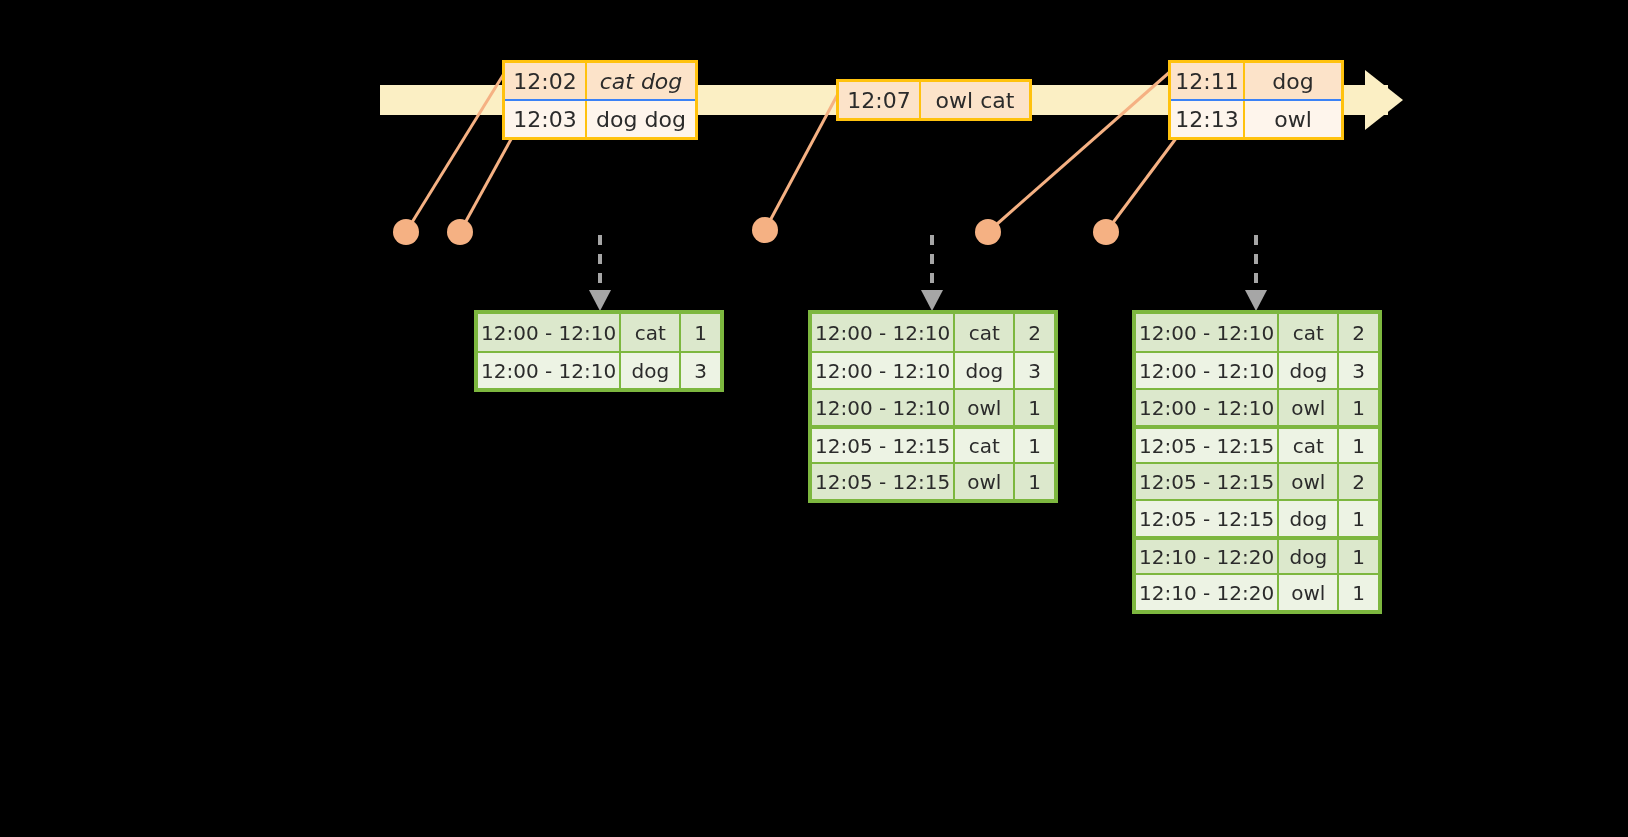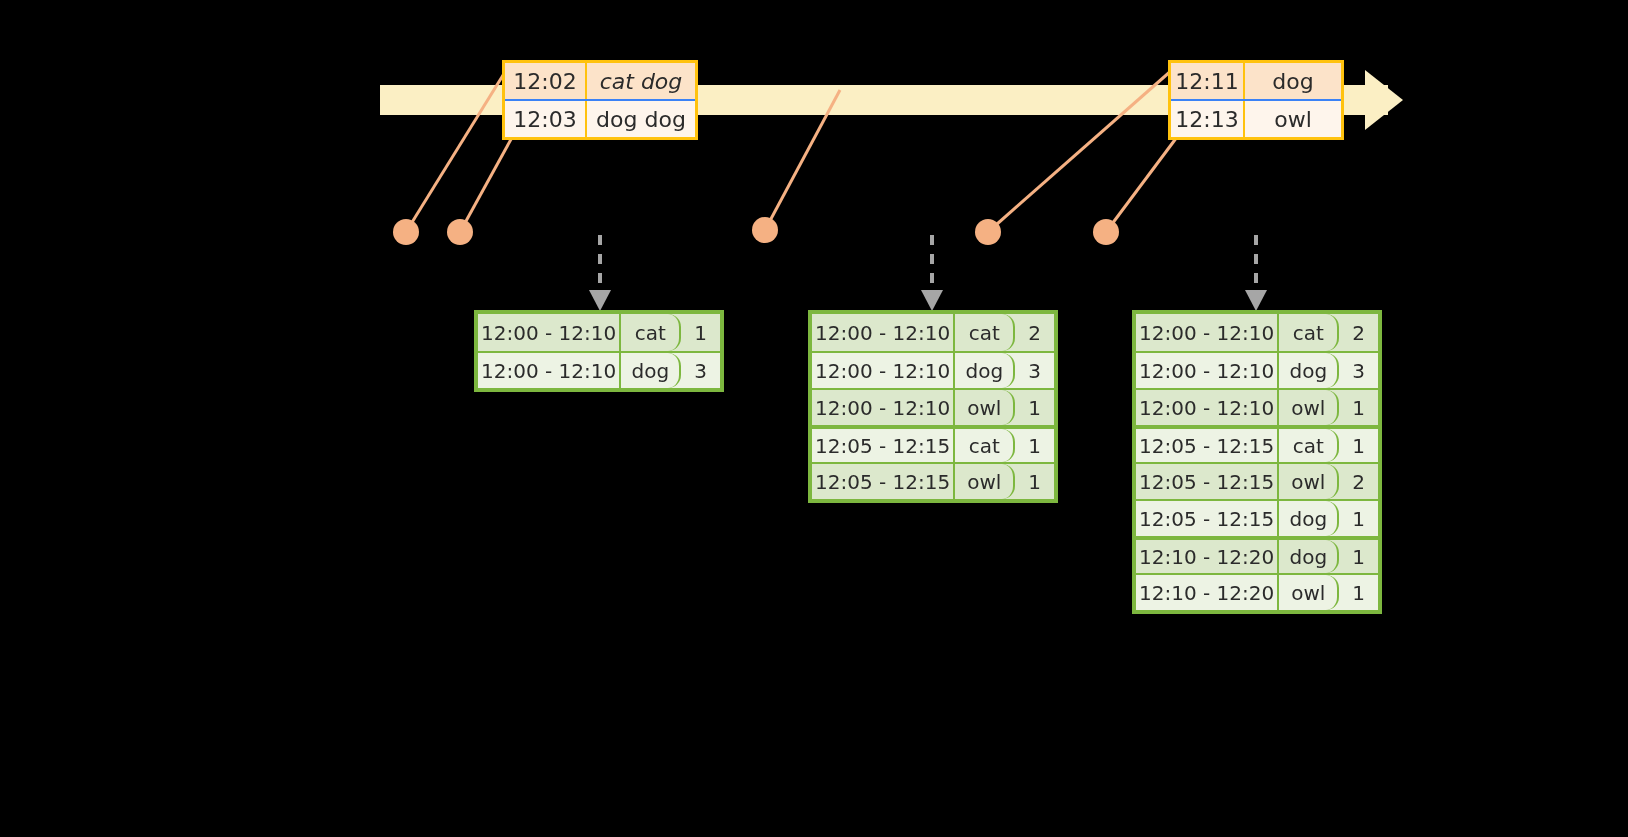--- a/index.html
+++ b/index.html
@@ -103,21 +103,20 @@
     box-sizing: border-box;
     white-space: nowrap;
   }
   .cell.win {
     width: 148px;
     border-right: 2px solid #7DB73F;
   }
   .cell.key {
     width: 62px;
     border-right: 2px solid #7DB73F;
-    border-radius: 13px;
   }
   .cell.val {
     width: 40px;
   }
   .dot {
     position: absolute;
     width: 26px;
     height: 26px;
     border-radius: 50%;
     background: #F5B183;
@@ -161,20 +160,26 @@
     <div class="event-row shade-a">
       <div class="event-cell time" style="width:82px;">12:02</div>
       <div class="event-cell payload" style="flex:1;font-style:italic;">cat dog</div>
     </div>
     <div class="event-row shade-b">
       <div class="event-cell time" style="width:82px;">12:03</div>
       <div class="event-cell payload" style="flex:1;">dog dog</div>
     </div>
   </div>
 
+  <div class="event-box" style="left:836px; top:79px; width:196px; height:42px;">
+    <div class="event-row shade-a">
+      <div class="event-cell time" style="width:82px;">12:07</div>
+      <div class="event-cell payload" style="flex:1;">owl cat</div>
+    </div>
+  </div>
 
   <div class="event-box" style="left:1168px; top:60px; width:176px; height:80px;">
     <div class="event-row shade-a">
       <div class="event-cell time" style="width:74px;">12:11</div>
       <div class="event-cell payload" style="flex:1;">dog</div>
     </div>
     <div class="event-row shade-b">
       <div class="event-cell time" style="width:74px;text-align:right;">12:13</div>
       <div class="event-cell payload" style="flex:1;">owl</div>
     </div>

